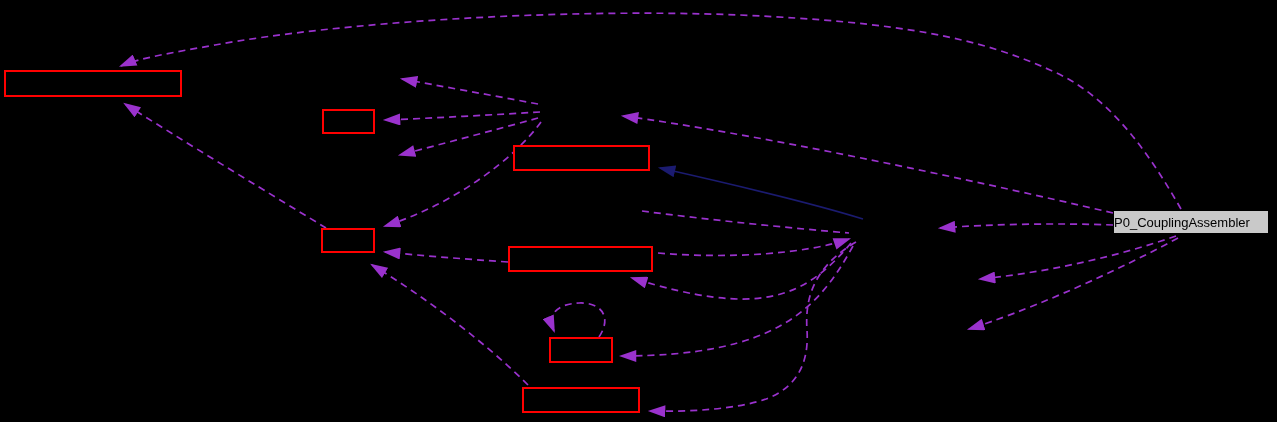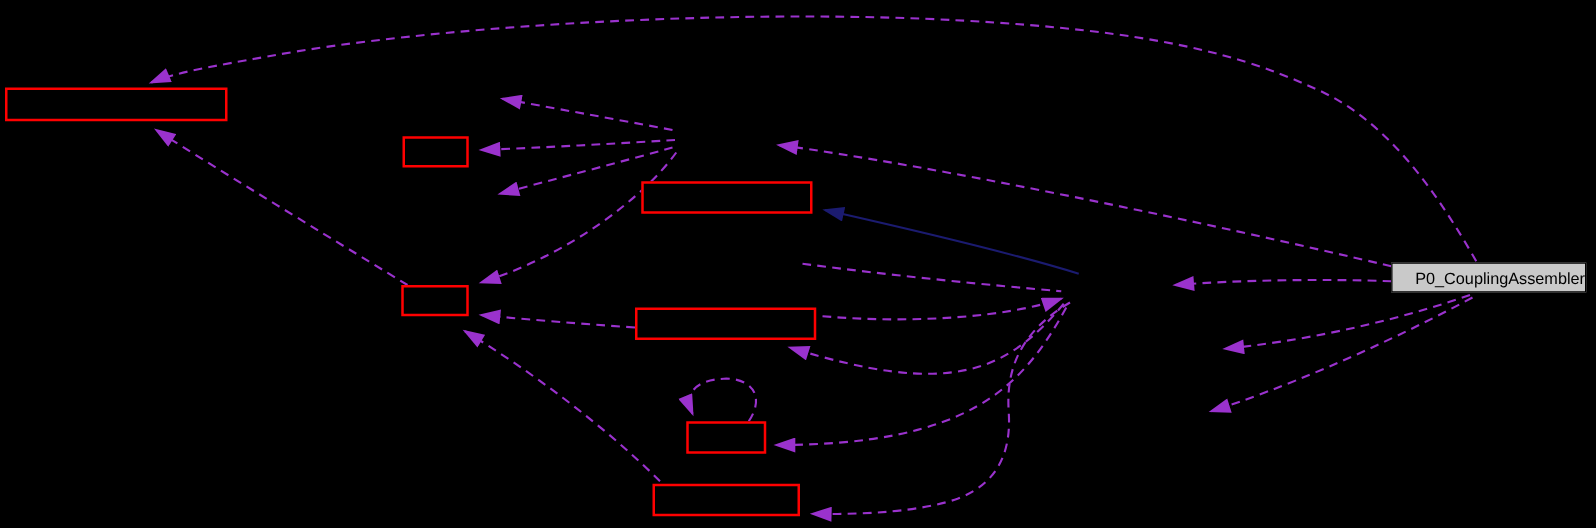--- a/index.html
+++ b/index.html
@@ -40,21 +40,21 @@
   }
   .current-node {
     position:absolute;
     box-sizing:border-box;
     background:var(--current-fill,#c9c9c9);
     border:1px solid var(--current-border,#000);
     color:var(--current-text,#000);
     font-size:13px;
     display:flex;
     align-items:center;
-    justify-content:flex-end;
+    justify-content:flex-start;
     white-space:nowrap;
   }
 </style>
 </head>
 <body>
 
 <div class="stage" style="--bg: #000000; --node-border: #ff0000; --node-fill: #000000; --current-fill: #c9c9c9; --current-border: #000000; --current-text: #000000; --usage: #9a32cd; --inherit: #1b1b70;">
 
   <svg class="edges" viewBox="0 0 1277 422" xmlns="http://www.w3.org/2000/svg">
     <defs>

